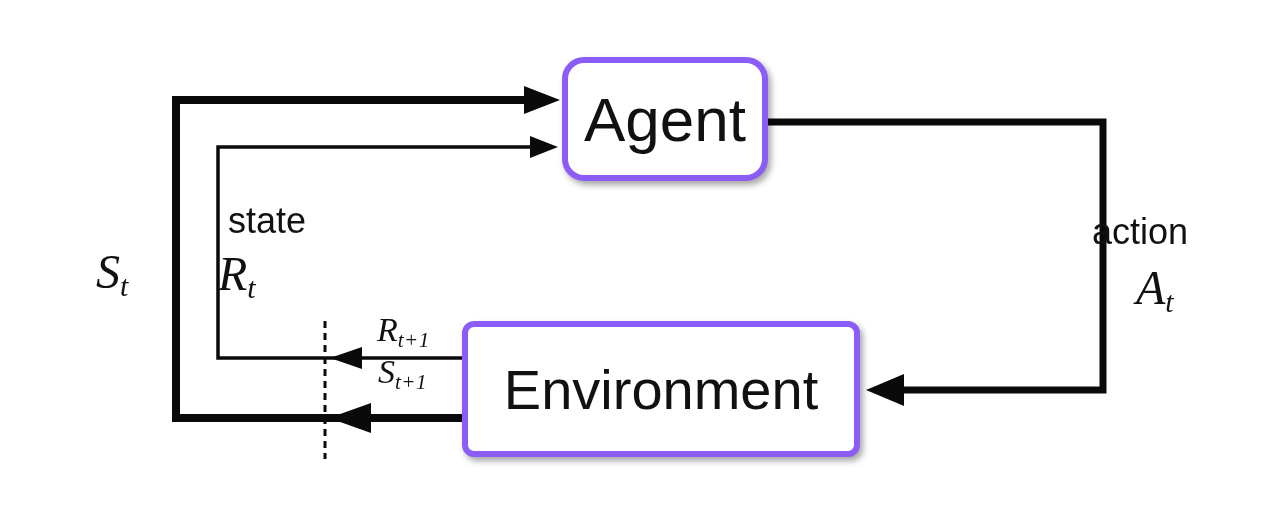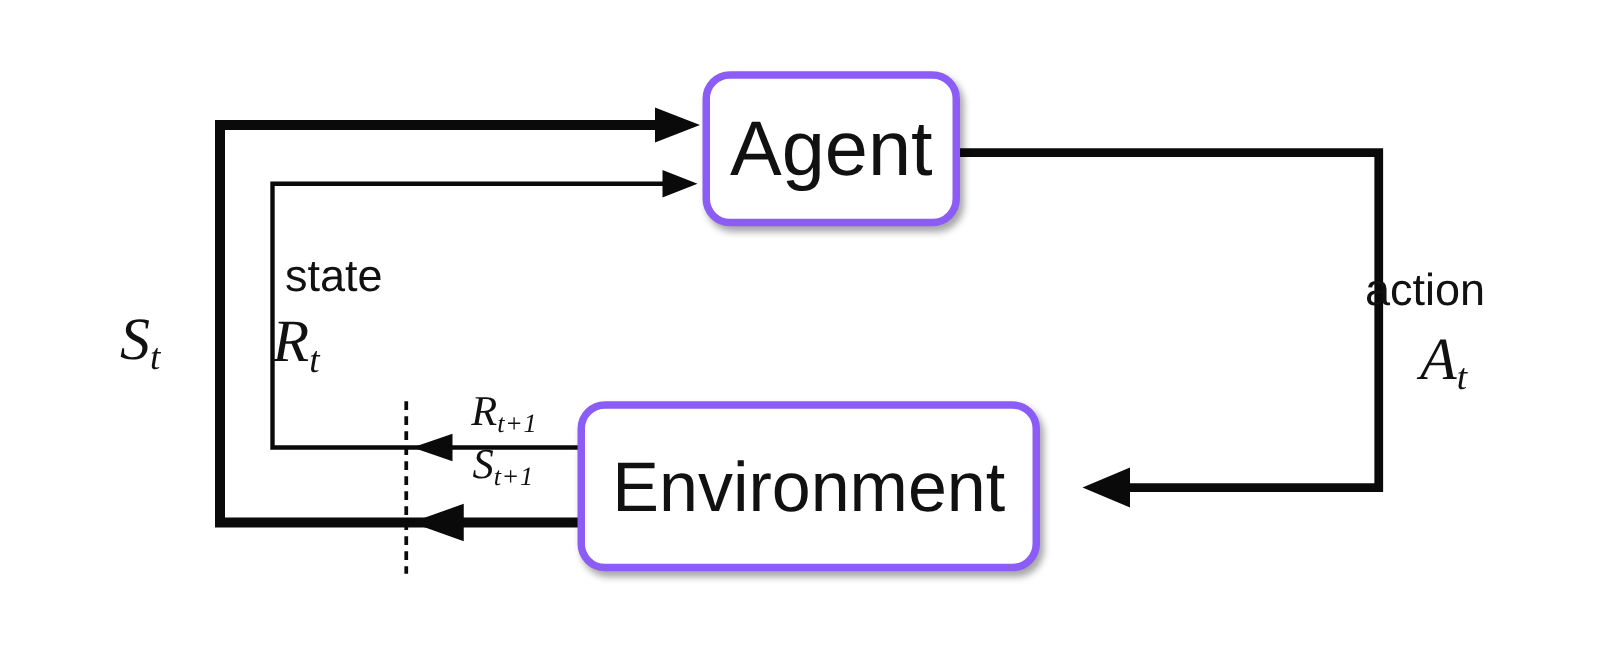--- a/index.html
+++ b/index.html
@@ -22,23 +22,23 @@
     display: flex;
     align-items: center;
     justify-content: center;
     color: #111111;
   }
   .node-agent {
     left: 562px; top: 57px; width: 206px; height: 124px;
     font-size: 62px;
   }
   .node-environment {
-    left: 462px; top: 321px; width: 370px; height: 136px;
+    left: 462px; top: 321px; width: 398px; height: 136px;
     font-size: 56px;
-    border-radius: 22px;
+    border-radius: 12px;
   }
   .word-label {
     position: absolute;
     font-size: 36px;
     color: #111111;
     white-space: nowrap;
     line-height: 1;
   }
   .math-label {
     position: absolute;

